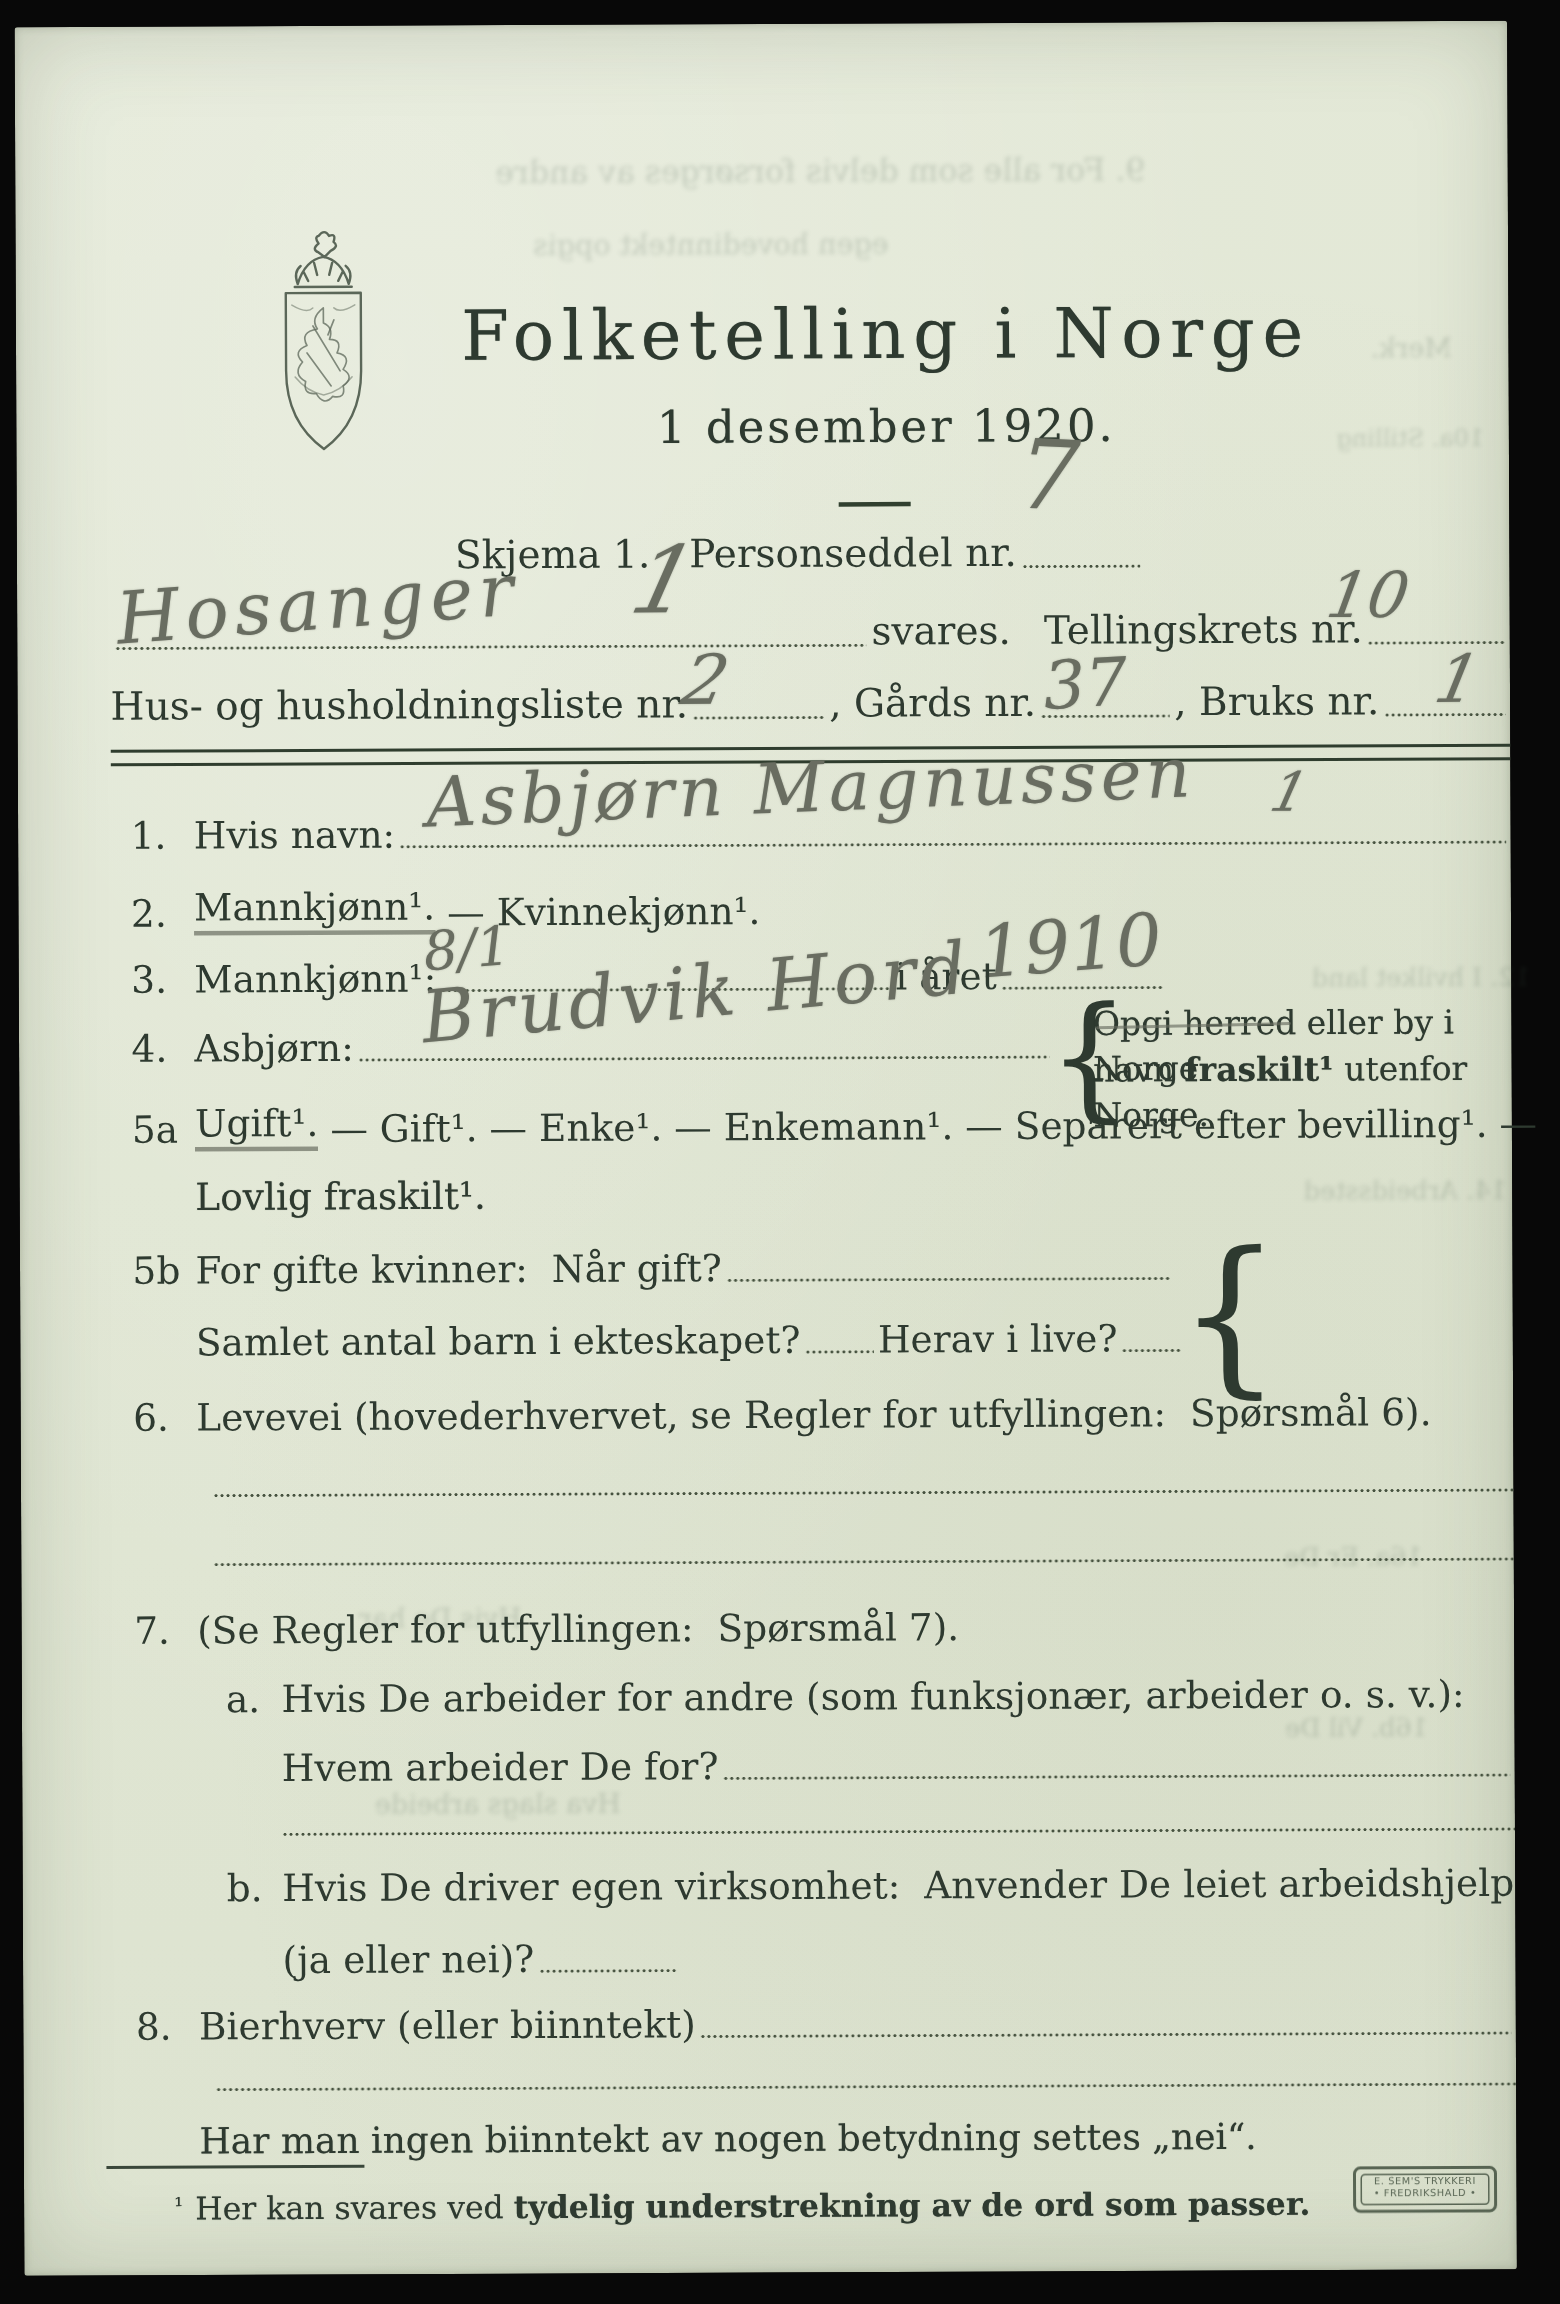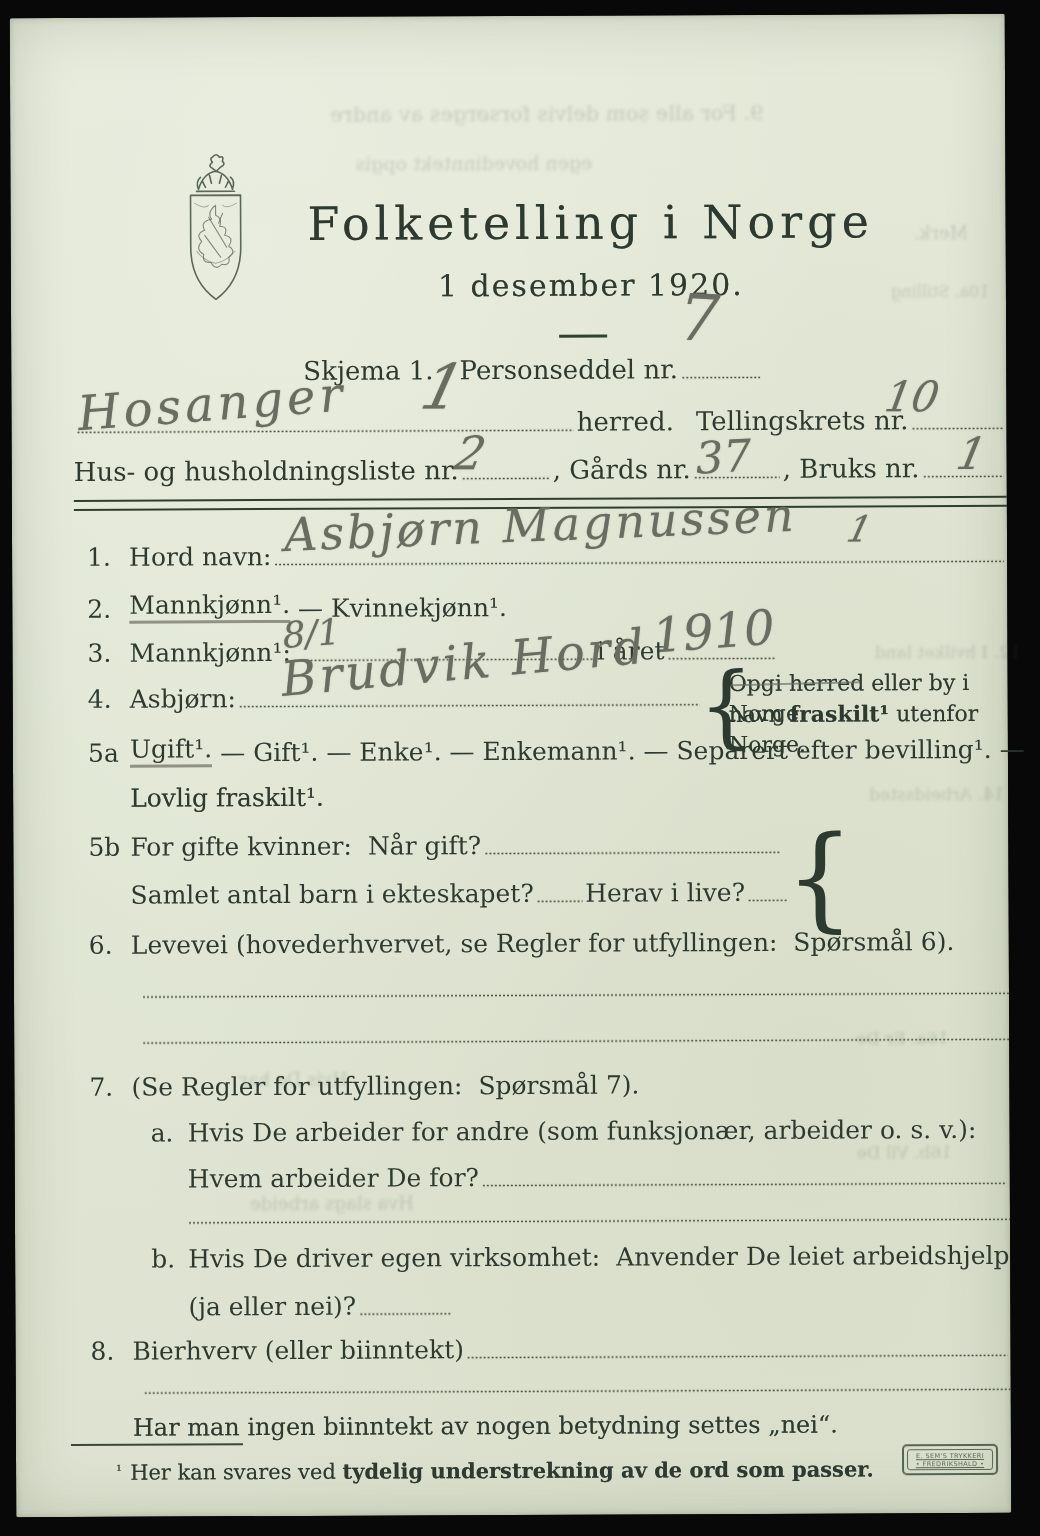--- a/index.html
+++ b/index.html
@@ -62,23 +62,23 @@
   .bt-7{left:225px;top:1052px;font-size:18px;}
   .bt-8{left:842px;top:1128px;font-size:17px;}
   .bt-9{left:235px;top:1176px;font-size:18px;}
   .stamp{
     position:absolute;left:886px;top:1430px;width:92px;height:27px;
     border:2px solid #42503f;border-radius:5px;display:flex;align-items:center;justify-content:center;
     opacity:.85;filter:blur(.3px);
   }
   .stamp-inner{
     border:1px solid #42503f;border-radius:3px;width:84px;height:19px;
-    display:flex;flex-direction:column;align-items:center;justify-content:center;
+    display:flex;flex-direction:column;align-items:center;justify-content:flex-start;
     font-family:"DejaVu Sans",sans-serif;font-size:6.5px;line-height:8px;color:#42503f;
-    letter-spacing:.4px;text-align:center;white-space:nowrap;overflow:hidden;text-decoration:underline;
+    letter-spacing:.4px;text-align:center;white-space:nowrap;overflow:hidden;
   }
   svg .ink{stroke:#3d4a3c;fill:none;stroke-width:1.6;stroke-linecap:round;stroke-linejoin:round;}
 </style>
 </head>
 <body>
 
 <div id="canvas">
   <div id="paper">
 
     <span class="bt bt-0">9. For alle som delvis forsørges av andre</span>
@@ -115,21 +115,21 @@
       <span style="margin-left:26px;">Personseddel nr.</span>
       <span class="dot" style="width:95px;"></span>
     </div>
 
     <div class="hand" style="left:66px;top:358px;font-size:48px;transform:rotate(-4deg);letter-spacing:4px;">Hosanger</div>
     <div class="hand" style="left:412px;top:334px;font-size:62px;transform:skewX(-14deg);">1</div>
     <div class="hand" style="left:874px;top:358px;font-size:42px;transform:skewX(-10deg);">10</div>
 
     <div class="line fs26" style="left:62px;top:392px;width:933px;">
       <span class="dot grow"></span>
-      <span>herred.</span>
+      <span>svares.</span>
       <span style="margin-left:22px;">Tellingskrets nr.</span>
       <span class="dot" style="width:92px;"></span>
     </div>
 
     <div class="hand" style="left:444px;top:410px;font-size:46px;transform:skewX(-12deg);">2</div>
     <div class="hand" style="left:684px;top:416px;font-size:44px;transform:rotate(-3deg);">37</div>
     <div class="hand" style="left:946px;top:414px;font-size:44px;transform:skewX(-12deg);">1</div>
 
     <div class="line fs26" style="left:62px;top:440px;width:933px;">
       <span>Hus- og husholdningsliste nr.</span>
@@ -139,21 +139,21 @@
       <span>, Bruks nr.</span>
       <span class="dot grow"></span>
     </div>
 
     <div class="double-rule" style="left:62px;top:482px;width:933px;"></div>
 
     <div class="hand" style="left:272px;top:482px;font-size:46px;transform:rotate(-2deg);letter-spacing:3px;">Asbjørn Magnussen</div>
     <div class="hand" style="left:836px;top:494px;font-size:36px;transform:skewX(-14deg);">1</div>
     <div class="line fs25" style="left:75px;top:526px;width:920px;">
       <span class="num">1.</span>
-      <span>Hord navn:</span>
+      <span>Hvis navn:</span>
       <span class="dot grow"></span>
     </div>
 
     <div class="line fs25" style="left:75px;top:574px;width:920px;">
       <span class="num">2.</span>
       <span class="u-pencil">Mannkjønn¹.</span>
       <span style="white-space:pre;"> — </span>
       <span>Kvinnekjønn¹.</span>
     </div>
 

